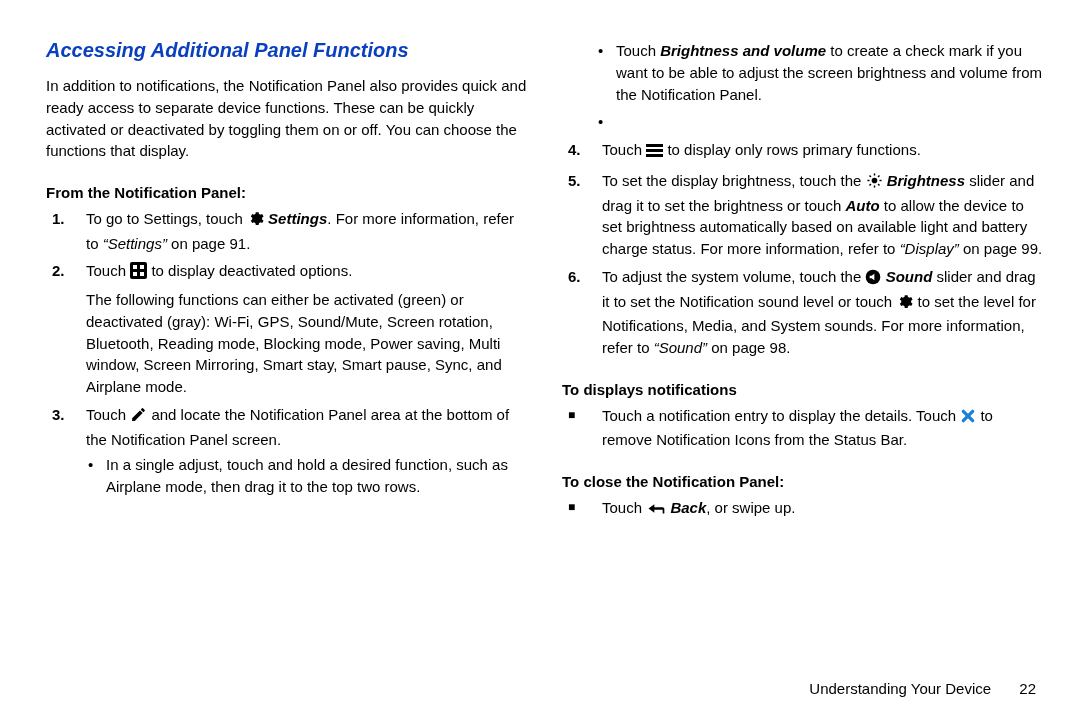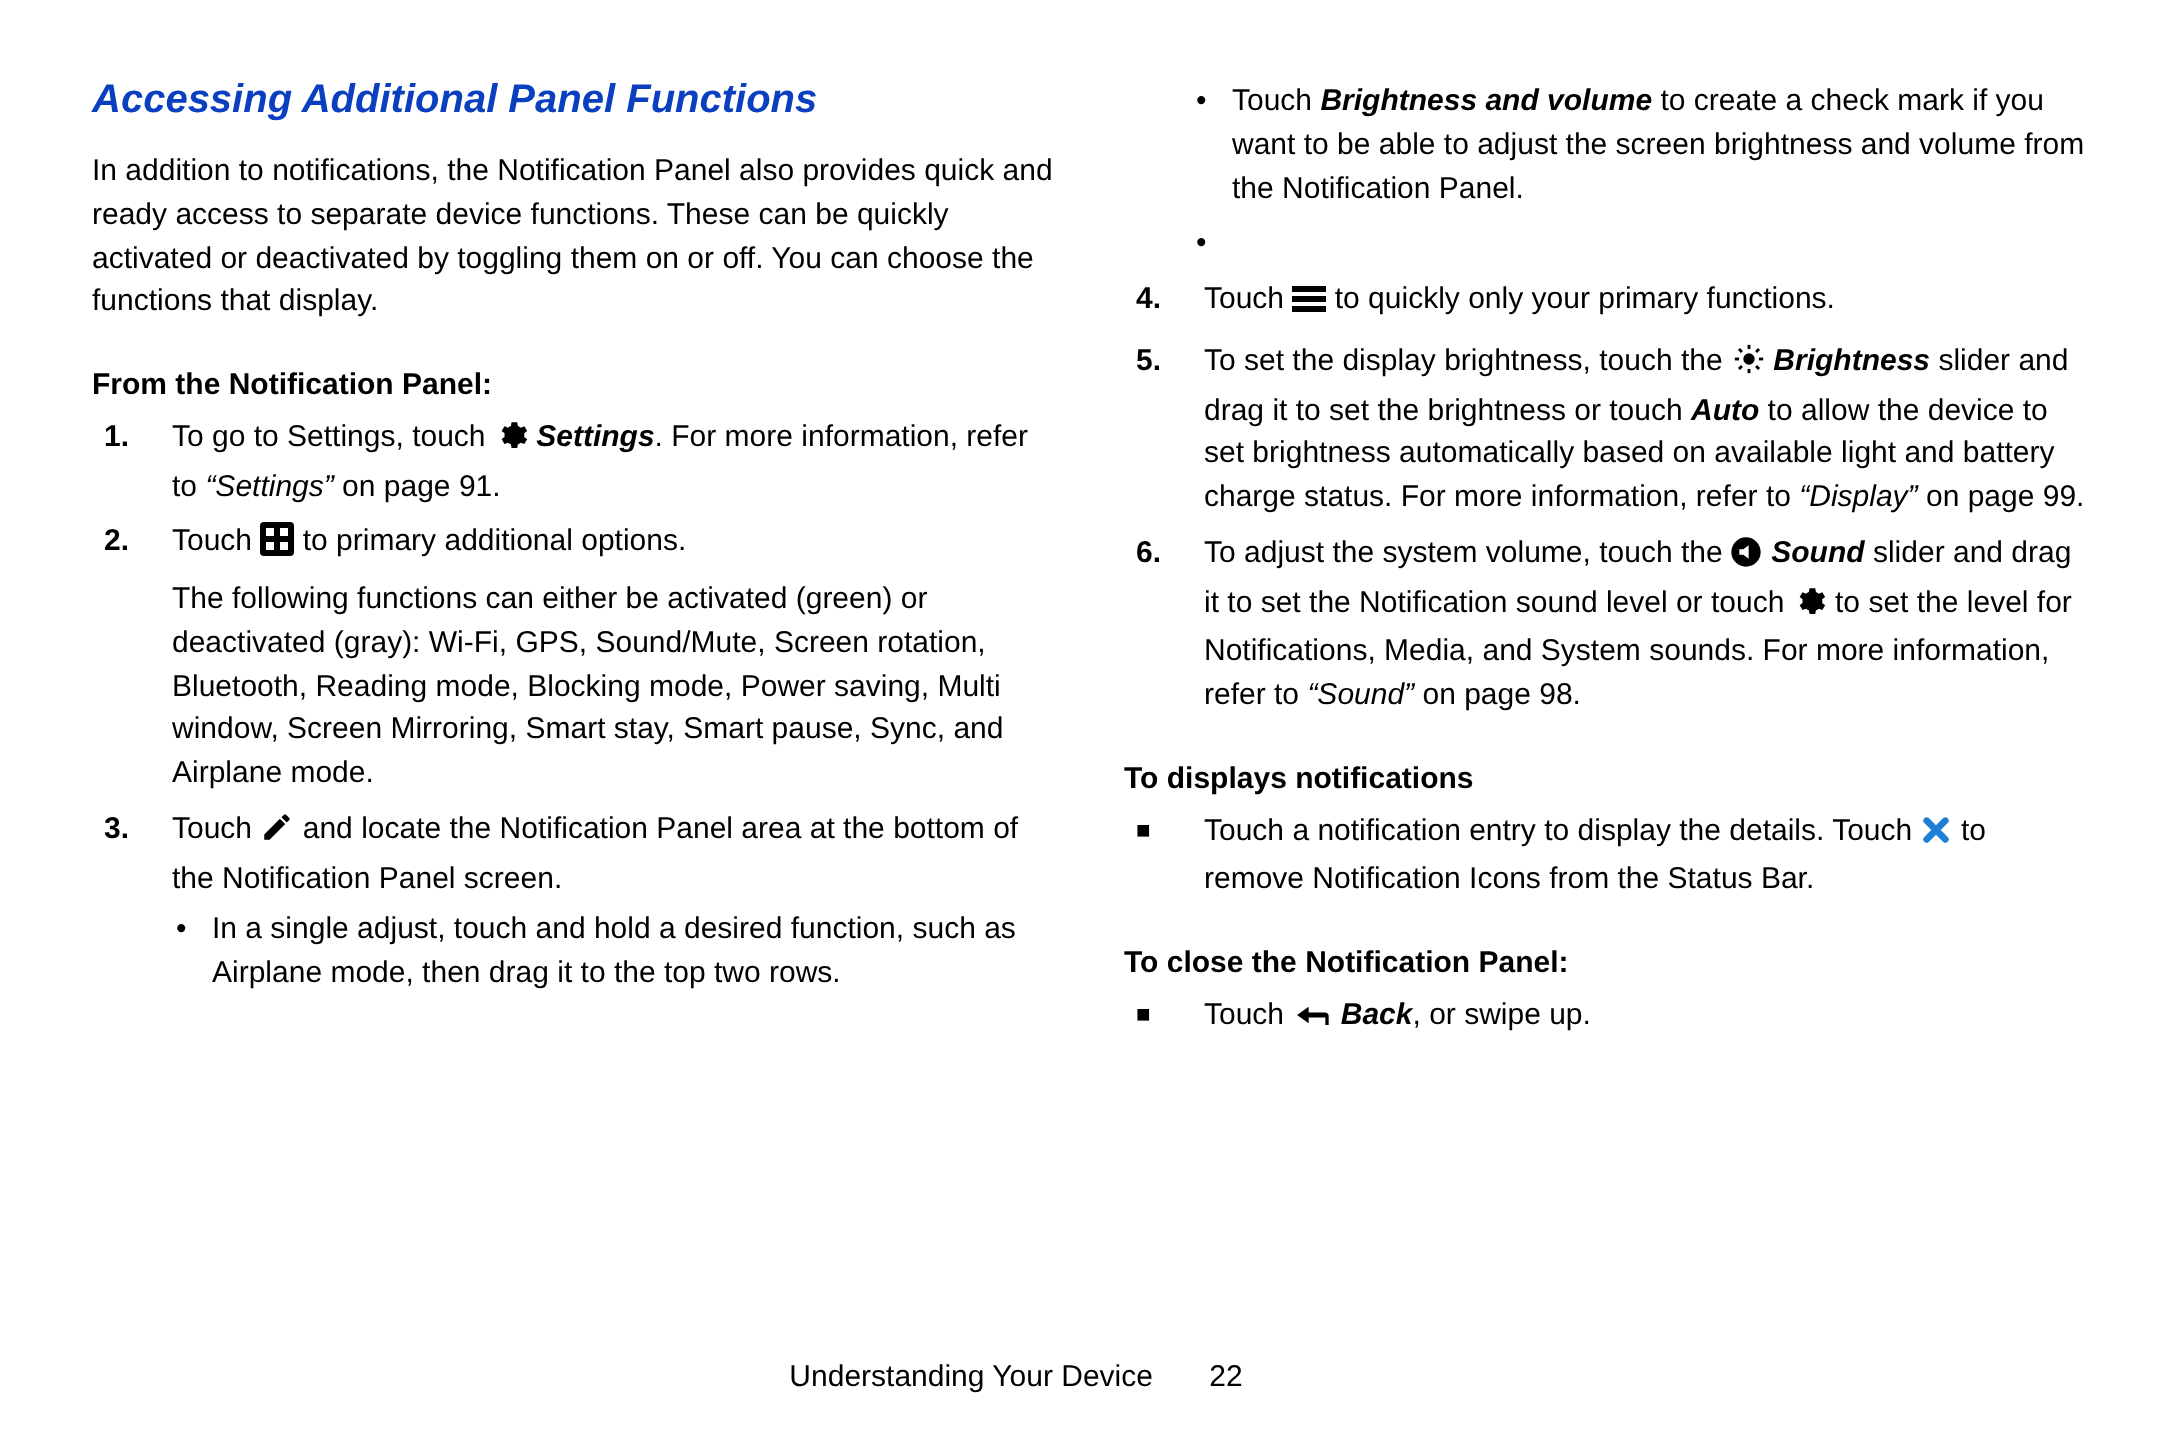--- a/index.html
+++ b/index.html
@@ -82,22 +82,22 @@
     font-size: 12px;
     line-height: 20px;
   }
   .icon {
     display: inline-block;
     vertical-align: -3px;
   }
   .bold { font-weight: bold; font-style: italic; }
   .ital { font-style: italic; }
   .footer {
-    text-align: center;
-    padding: 0 64px 0 0;
+    text-align: right;
+    padding: 0 44px 0 0;
     font-size: 15px;
   }
   .footer .pn { margin-left: 24px; }
 </style>
 </head>
 <body>
 
 <div class="page">
 
   <div class="col">
@@ -126,21 +126,21 @@
           <span>Touch </span>
           <span class="icon">
             <svg width="17" height="17" viewBox="0 0 17 17">
                 <rect width="17" height="17" rx="2" fill="#000"></rect>
                 <rect x="3" y="3" width="4" height="4" fill="#fff"></rect>
                 <rect x="10" y="3" width="4" height="4" fill="#fff"></rect>
                 <rect x="3" y="10" width="4" height="4" fill="#fff"></rect>
                 <rect x="10" y="10" width="4" height="4" fill="#fff"></rect>
               </svg>
           </span>
-          <span> to primary additional options.</span>
+          <span> to display deactivated options.</span>
           <div style="height:4px"></div>
           <span>The following functions can either be activated (green) or deactivated (gray): Wi-Fi, GPS, Sound/Mute, Screen rotation, Bluetooth, Reading mode, Blocking mode, Power saving, Multi window, Screen Mirroring, Smart stay, Smart pause, Sync, and Airplane mode.</span>
         </span>
       </li>
 
       <li>
         <span class="n">3.</span>
         <span class="body">
           <span>Touch </span>
           <span class="icon">
@@ -179,21 +179,21 @@
         <span class="n">4.</span>
         <span class="body">
           <span>Touch </span>
           <span class="icon">
             <svg width="17" height="15" viewBox="0 0 17 15">
                 <rect y="1" width="17" height="3" fill="#000"></rect>
                 <rect y="6" width="17" height="3" fill="#000"></rect>
                 <rect y="11" width="17" height="3" fill="#000"></rect>
               </svg>
           </span>
-          <span> to quickly only your primary functions.</span>
+          <span> to display only rows primary functions.</span>
         </span>
       </li>
 
       <li>
         <span class="n">5.</span>
         <span class="body">
           <span>To set the display brightness, touch the </span>
           <span class="icon">
             <svg width="17" height="17" viewBox="0 0 24 24">
                 <circle cx="12" cy="12" r="4" fill="#000"></circle>

